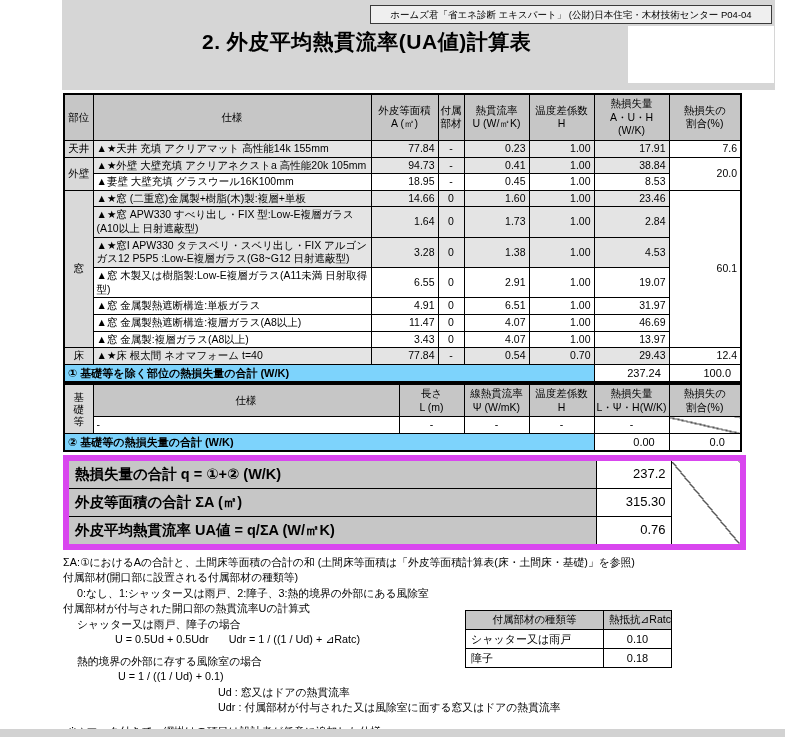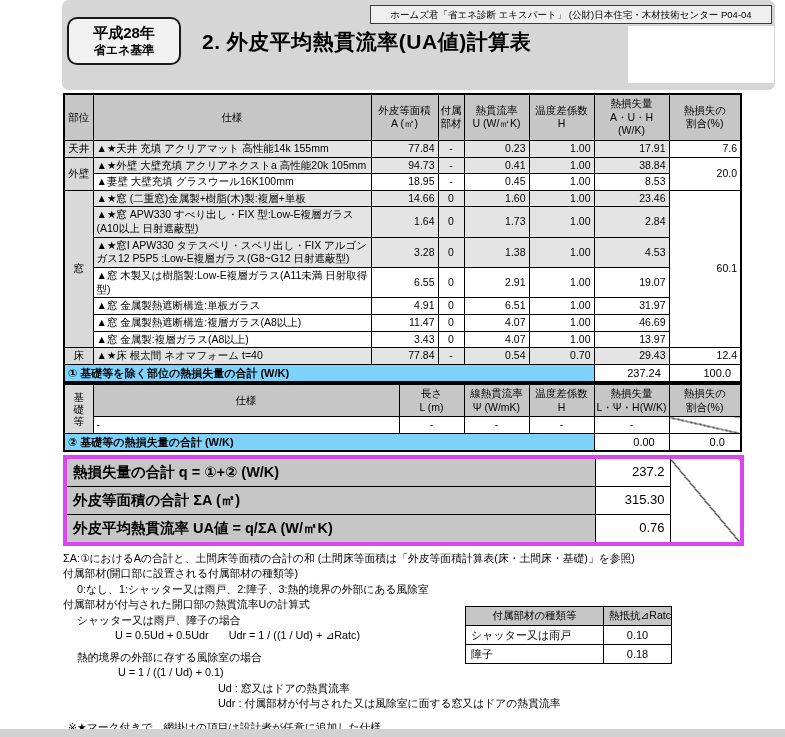--- a/index.html
+++ b/index.html
@@ -3,21 +3,21 @@
 <meta charset="utf-8">
 <style>
   * { box-sizing: border-box; }
   html,body { margin:0; padding:0; }
   body {
     width:785px; height:737px; overflow:hidden; position:relative;
     background:#ffffff; color:#000;
     font-family:"Liberation Sans","DejaVu Sans",sans-serif;
   }
   
-  .band { position:absolute; left:62px; top:0; width:713px; height:90px; background:#d6d6d6;border-radius:7px; }
+  .band { position:absolute; left:62px; top:0; width:713px; height:90px; background:#d6d6d6; }
   .source-box {
     position:absolute; left:308px; top:5px; width:402px; height:19px;
     background:#efefef; border:1px solid #3a3a3a;
     font-size:9.5px; line-height:17px; text-align:center; white-space:nowrap; overflow:hidden;
   }
   .badge {
     position:absolute; left:5px; top:17px; width:114px; height:48px;
     border:2.5px solid #1a1a1a; border-radius:10px; background:#f2f2f2;
     text-align:center; font-weight:bold; padding-top:4px;
   }
@@ -39,21 +39,21 @@
   .num { text-align:right; }
   .ctr { text-align:center; }
   .totalrow td { background:#7dd3fc; font-weight:bold; font-size:11px; }
   .totalrow td.val { background:#ffffff; font-weight:normal; text-align:center;padding-left:28px; }
   .diag {
     background-image:linear-gradient(to right top,
       transparent calc(50% - 0.7px), #555 calc(50% - 0.7px),
       #555 calc(50% + 0.7px), transparent calc(50% + 0.7px));
   }
   
-  table.summary { margin-top:3px; border:4px solid #d946ef; }
+  table.summary { margin-top:3px; border:6px solid #d946ef; }
   table.summary td.lab { background:#c6c6c6; font-size:14.5px; font-weight:bold; padding:4px 6px; }
   table.summary td.val { font-size:13px; text-align:right; padding:4px 5px; }
   
   .notes { position:relative; margin-top:5px; font-size:10.8px; line-height:15.5px; width:677px; }
   .notes div { white-space:nowrap; }
   .ind-a { margin-left:14px; }
   .f-line { margin-left:52px; }
   .f-gap { margin-left:20px; }
   .f2-line { margin-left:55px; }
   .def-line { margin-left:155px; }
@@ -63,24 +63,20 @@
   .aux { position:absolute; left:402px; top:55px; width:206px; font-size:11px;border-radius:10px; }
   .aux td { padding:2px 5px; }
   .aux .hdr { white-space:nowrap; }
   .bottom-strip { position:absolute; left:0; bottom:0; width:785px; height:8px; background:#d2d2d2; }
 </style>
 </head>
 <body>
 
 <div class="band">
   <div class="source-box">ホームズ君「省エネ診断 エキスパート」 (公財)日本住宅・木材技術センター P04-04</div>
-  <div class="badge">
-    <div class="l1">平成28年</div>
-    <div class="l2">省エネ基準</div>
-  </div>
   <div class="page-title">2. 外皮平均熱貫流率(UA値)計算表</div>
   <div class="white-box"></div>
 </div>
 
 <div class="content">
 
   <table class="block">
     <colgroup>
       <col style="width:29px">
         <col style="width:278px">

